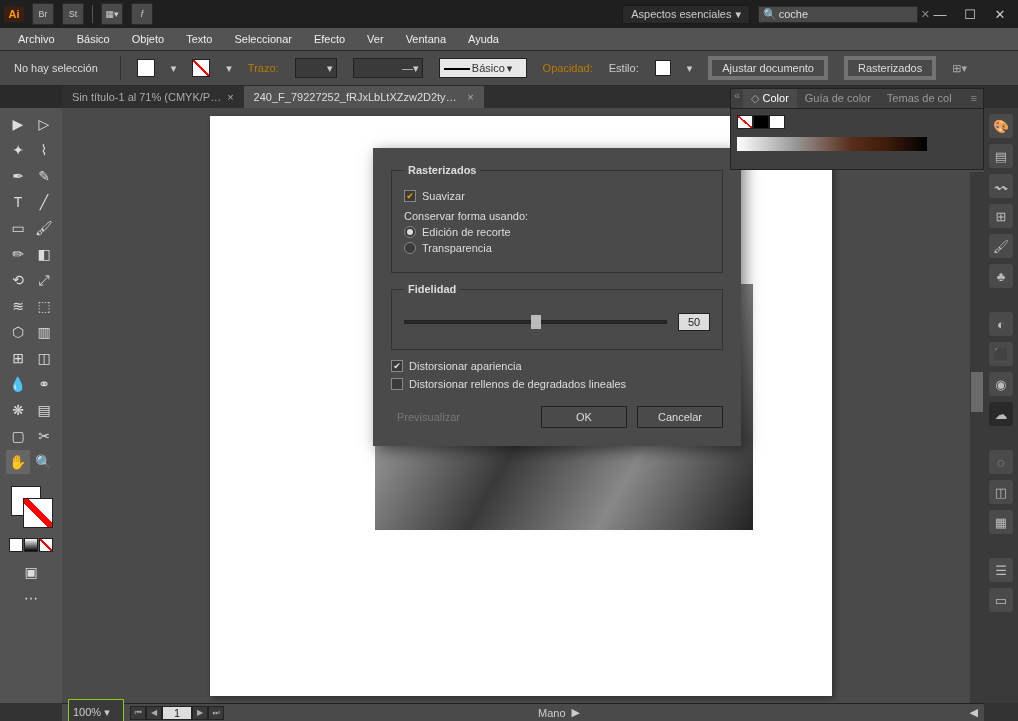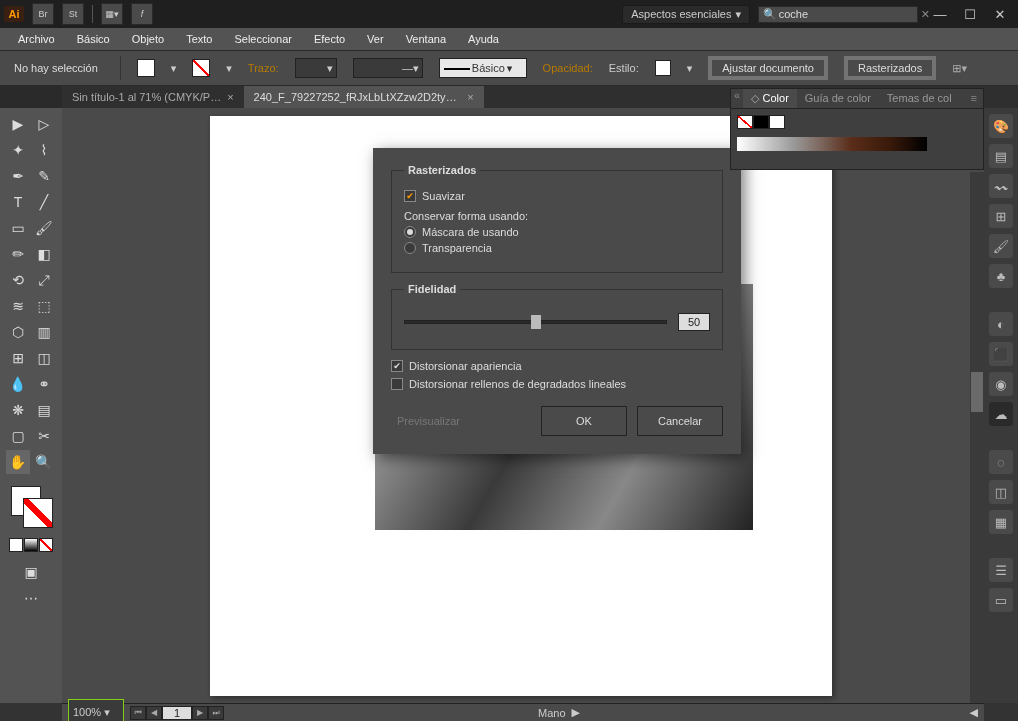--- a/index.html
+++ b/index.html
@@ -64,21 +64,21 @@
 .chk, .rdo { display: flex; align-items: center; gap: 6px; margin: 4px 0; }
 .chk .box, .rdo .circ, .dchk .box { width: 12px; height: 12px; border: 1px solid #888; background: #3a3a3a; display: flex; align-items: center; justify-content: center; font-size: 9px; color: #ff9a00; }
 .rdo .circ { border-radius: 50%; }
 .rdo .circ.on::after { content: ''; width: 6px; height: 6px; background: #ddd; border-radius: 50%; display: block; }
 .slider { display: flex; align-items: center; gap: 11px; margin: 8px 0 4px; }
 .slider-track { flex: 1; height: 4px; background: #2a2a2a; border: 1px solid #222; position: relative; }
 .slider-thumb { position: absolute; width: 10px; height: 14px; background: #bbb; top: -6px; left: 50%; transform: translateX(-50%); }
 .slider-val { width: 32px; height: 18px; background: #ddd; color: #222; display: flex; align-items: center; justify-content: center; border: 1px solid #222; }
 .dchk { display: flex; align-items: center; gap: 6px; margin: 6px 0; color: #ddd; }
 .dialog-btns { display: flex; gap: 10px; justify-content: flex-end; align-items: center; margin-top: 16px; }
-.dlg-btn { width: 86px; height: 30px; background: #4a4a4a; border: 1px solid #222; color: #ddd; display: flex; align-items: center; justify-content: center; }
+.dlg-btn { width: 86px; height: 22px; background: #4a4a4a; border: 1px solid #222; color: #ddd; display: flex; align-items: center; justify-content: center; }
 .prev-chk { display: flex; align-items: center; gap: 6px; color: #777; margin-right: auto; }
 
 
 .right-strip { width: 34px; background: #3a3a3a; display: flex; flex-direction: column; gap: 6px; padding: 6px 4px; align-items: center; }
 .rs-icon { width: 24px; height: 24px; background: #4a4a4a; border-radius: 3px; display: flex; align-items: center; justify-content: center; color: #bbb; font-size: 13px; }
 
 
 .color-panel { position: absolute; top: 88px; right: 34px; width: 254px; height: 82px; background: #3f3f3f; border: 1px solid #222; z-index: 5; }
 .cp-tabs { display: flex; height: 20px; border-bottom: 1px solid #222; font-size: 10px; }
 .cp-tab { padding: 3px 8px; color: #999; }
@@ -295,21 +295,21 @@
   <div class="dialog-body">
     <fieldset class="fieldset">
       <legend>Rasterizados</legend>
       <div class="chk">
         <div class="box">✔</div>
           <span>Suavizar</span>
       </div>
       <div style="margin:8px 0 4px">Conservar forma usando:</div>
       <div class="rdo">
         <div class="circ on"></div>
-          <span>Máscara de usando</span>
+          <span>Edición de recorte</span>
       </div>
       <div class="rdo">
         <div class="circ"></div>
           <span>Transparencia</span>
       </div>
     </fieldset>
     <fieldset class="fieldset">
       <legend>Fidelidad</legend>
       <div class="slider">
         <div class="slider-track">

